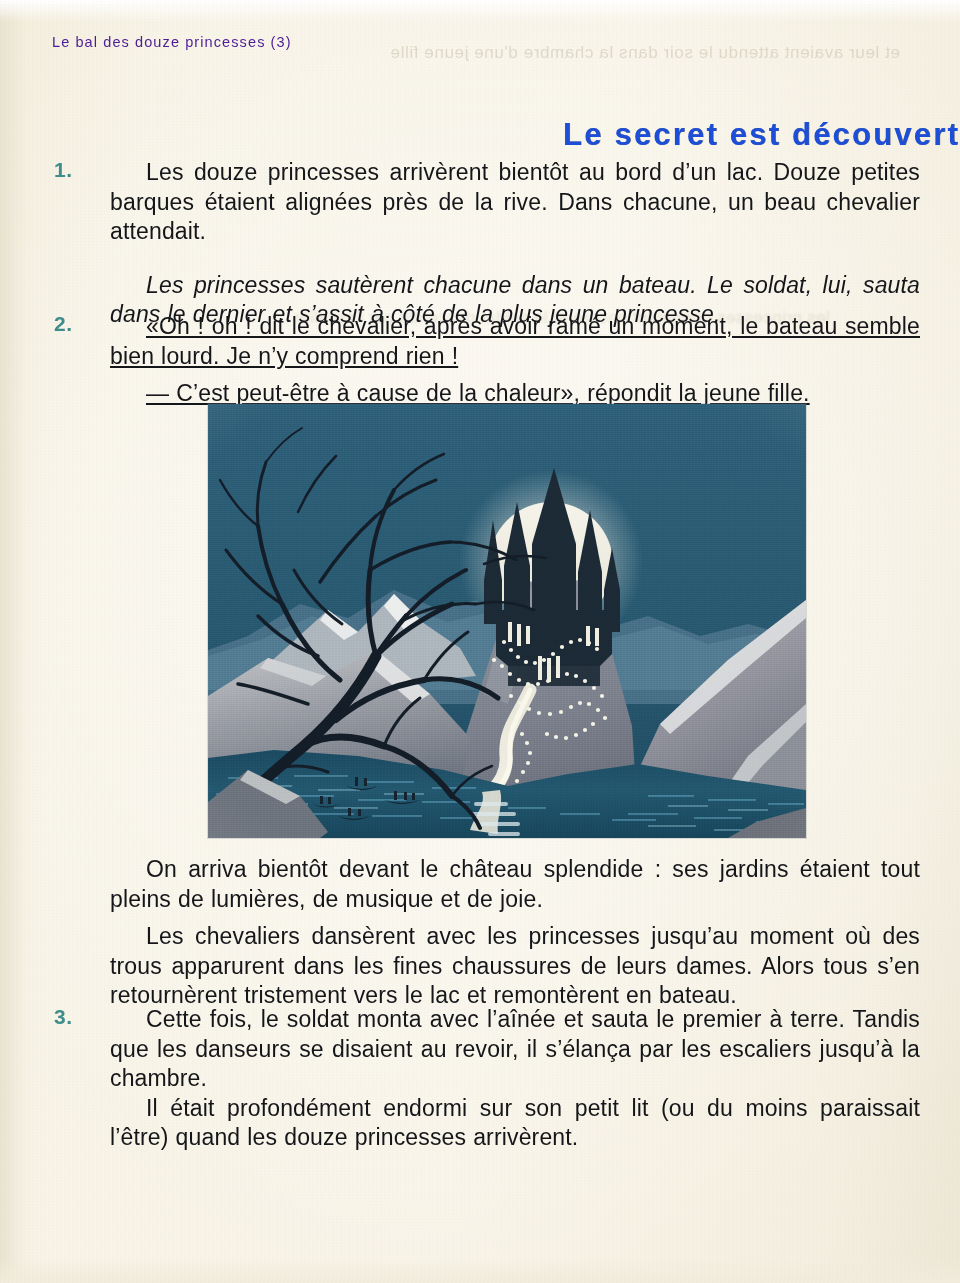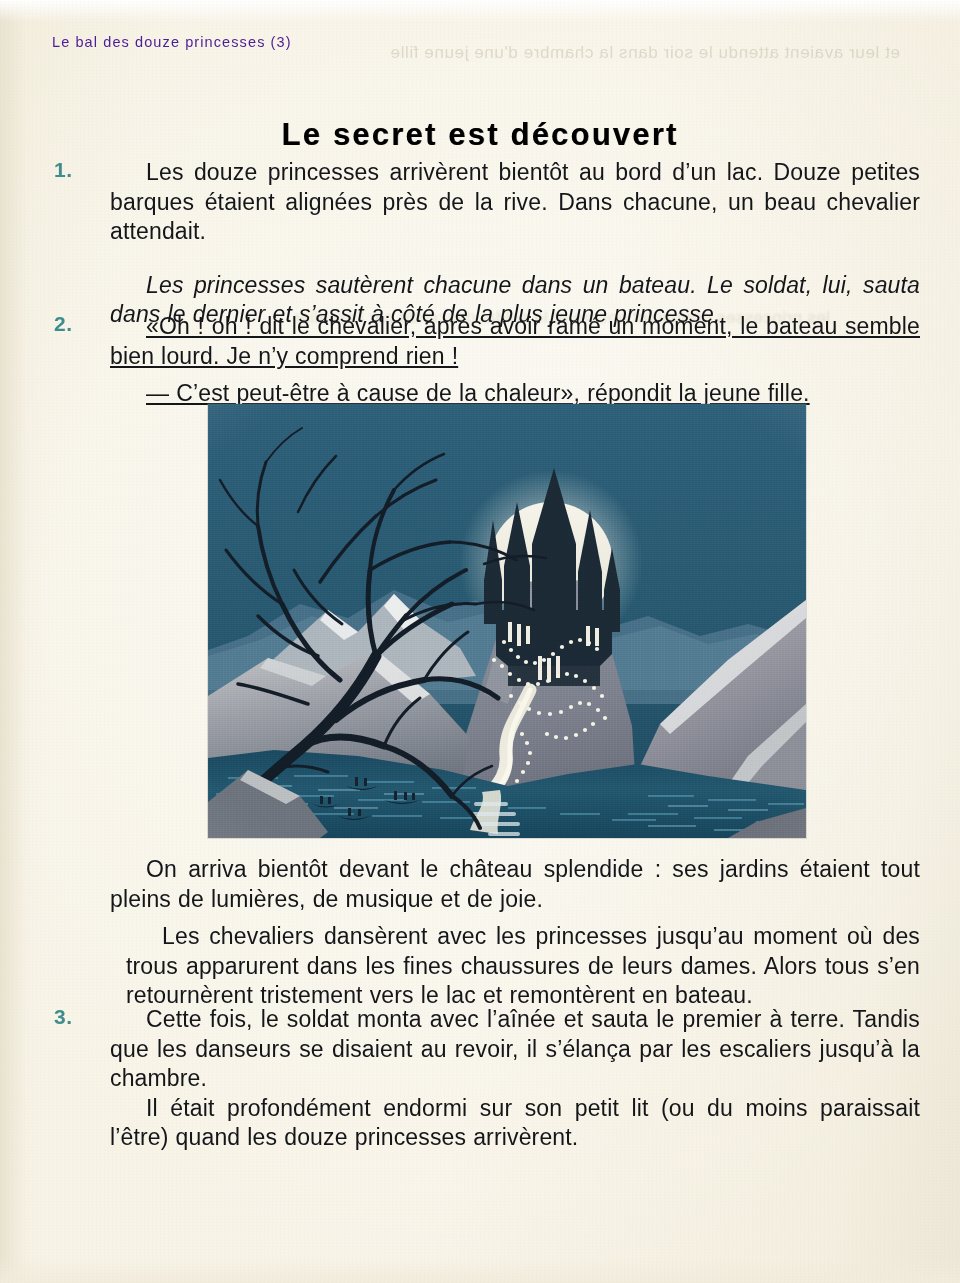--- a/index.html
+++ b/index.html
@@ -95,25 +95,25 @@
     font-size: 14.5px;
     letter-spacing: 1.1px;
     color: #4c1d95;
     white-space: nowrap;
   }
 
   .article-title {
     position: absolute;
     left: 0; right: 0;
     top: 96px;
-    text-align: center;
+    text-align: right;
     font-size: 31px;
     font-weight: bold;
     letter-spacing: 2.2px;
-    color: #000000;
+    color: #1d4ed8;
     text-shadow: 0.5px 0 0 rgba(15,16,19,.55);
   }
 
   .body-block {
     position: absolute;
     left: 110px;
     width: 810px;
   }
   .para {
     position: relative;
@@ -448,21 +448,21 @@
         <path d="M40 366 L92 392 L78 400 L32 376 Z" fill="#d6d8da" opacity=".75"></path>
 
         <path d="M598 404 L548 418 L520 434 L598 434 Z" fill="#6b707a"></path>
       </svg>
       <div id="illus-grain"></div>
       <div id="illus-fade"></div>
     </div>
 
     <div class="body-block" style="top:855px;">
       <p class="para indent">On arriva bientôt devant le château splendide : ses jardins étaient tout pleins de lumières, de musique et de joie.</p>
-      <p class="para indent" style="margin-top:8px;margin-left:16px;">Les chevaliers dansèrent avec les princesses jusqu’au moment où des trous apparurent dans les fines chaussures de leurs dames. Alors tous s’en retournèrent tristement vers le lac et remontèrent en bateau.</p>
+      <p class="para indent" style="margin-top:8px;">Les chevaliers dansèrent avec les princesses jusqu’au moment où des trous apparurent dans les fines chaussures de leurs dames. Alors tous s’en retournèrent tristement vers le lac et remontèrent en bateau.</p>
     </div>
 
     <div class="marker" style="top:1005px;">3.</div>
     <div class="body-block" style="top:1005px;">
       <p class="para indent">Cette fois, le soldat monta avec l’aînée et sauta le premier à terre. Tandis que les danseurs se disaient au revoir, il s’élança par les escaliers jusqu’à la chambre.</p>
       <p class="para indent" style="margin-top:0;">Il était profondément endormi sur son petit lit (ou du moins paraissait l’être) quand les douze princesses arrivèrent.</p>
     </div>
 
   </div>
 </div>

